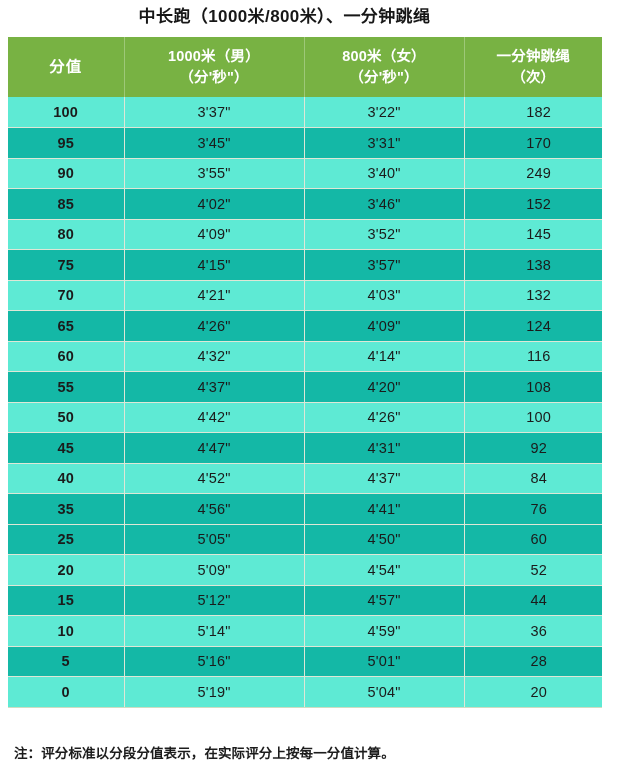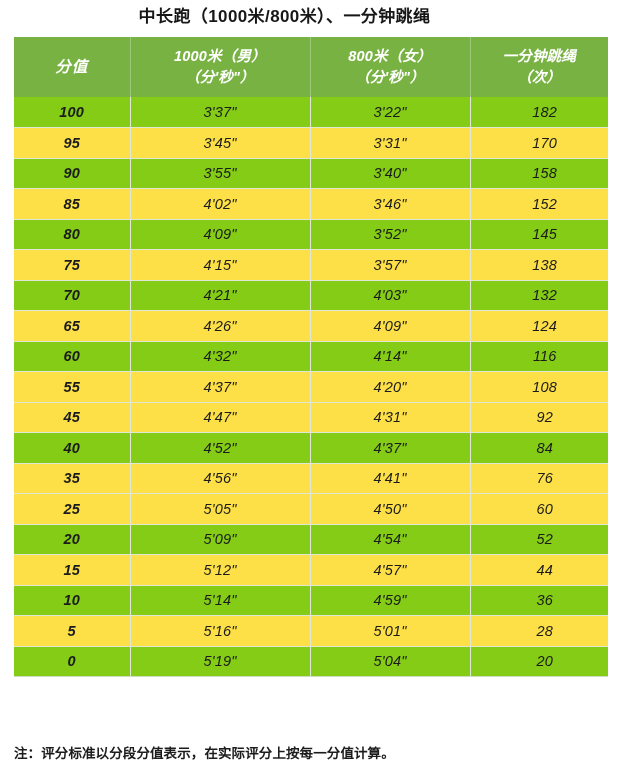--- a/index.html
+++ b/index.html
@@ -35,24 +35,23 @@
     font-weight: bold;
     letter-spacing: 0.4px;
     color: #171717;
     line-height: 30px;
     white-space: nowrap;
   }
 
   
   .table-wrap {
     position: absolute;
-    left: 14px;
+    left: 8px;
     top: 37px;
     width: 594px;
-    font-style: italic;
   }
 
   table.score-table {
     width: 594px;
     border-collapse: collapse;
     table-layout: fixed;
   }
 
   table.score-table col.c-score  { width: 116px; }
   table.score-table col.c-men    { width: 180px; }
@@ -88,22 +87,22 @@
     font-size: 14.5px;
     text-align: center;
     vertical-align: middle;
     border-right: 1px solid #dfe7d6;
     border-bottom: 1px solid #dfe7d6;
     color: #1b1b1b;
     letter-spacing: 0.2px;
   }
   tbody td:last-child { border-right: none; padding-left: 12px; }
 
-  tbody tr.odd  td { background: #84cc16; }
-  tbody tr.even td { background: #fde047; }
+  tbody tr.odd  td { background: #5eead4; }
+  tbody tr.even td { background: #14b8a6; }
 
   tbody td.col-score {
     font-weight: bold;
     font-size: 14.5px;
   }
 
   tbody tr:last-child td { border-bottom: 1px solid #cfdcc2; }
 
   
   .footnote {
@@ -162,21 +161,21 @@
           <tr class="even">
             <td class="col-score">95</td>
             <td class="col-men">3'45"</td>
             <td class="col-women">3'31"</td>
             <td class="col-rope">170</td>
           </tr>
           <tr class="odd">
             <td class="col-score">90</td>
             <td class="col-men">3'55"</td>
             <td class="col-women">3'40"</td>
-            <td class="col-rope">158</td>
+            <td class="col-rope">249</td>
           </tr>
           <tr class="even">
             <td class="col-score">85</td>
             <td class="col-men">4'02"</td>
             <td class="col-women">3'46"</td>
             <td class="col-rope">152</td>
           </tr>
           <tr class="odd">
             <td class="col-score">80</td>
             <td class="col-men">4'09"</td>
@@ -206,20 +205,26 @@
             <td class="col-men">4'32"</td>
             <td class="col-women">4'14"</td>
             <td class="col-rope">116</td>
           </tr>
           <tr class="even">
             <td class="col-score">55</td>
             <td class="col-men">4'37"</td>
             <td class="col-women">4'20"</td>
             <td class="col-rope">108</td>
           </tr>
+          <tr class="odd">
+            <td class="col-score">50</td>
+            <td class="col-men">4'42"</td>
+            <td class="col-women">4'26"</td>
+            <td class="col-rope">100</td>
+          </tr>
           <tr class="even">
             <td class="col-score">45</td>
             <td class="col-men">4'47"</td>
             <td class="col-women">4'31"</td>
             <td class="col-rope">92</td>
           </tr>
           <tr class="odd">
             <td class="col-score">40</td>
             <td class="col-men">4'52"</td>
             <td class="col-women">4'37"</td>

